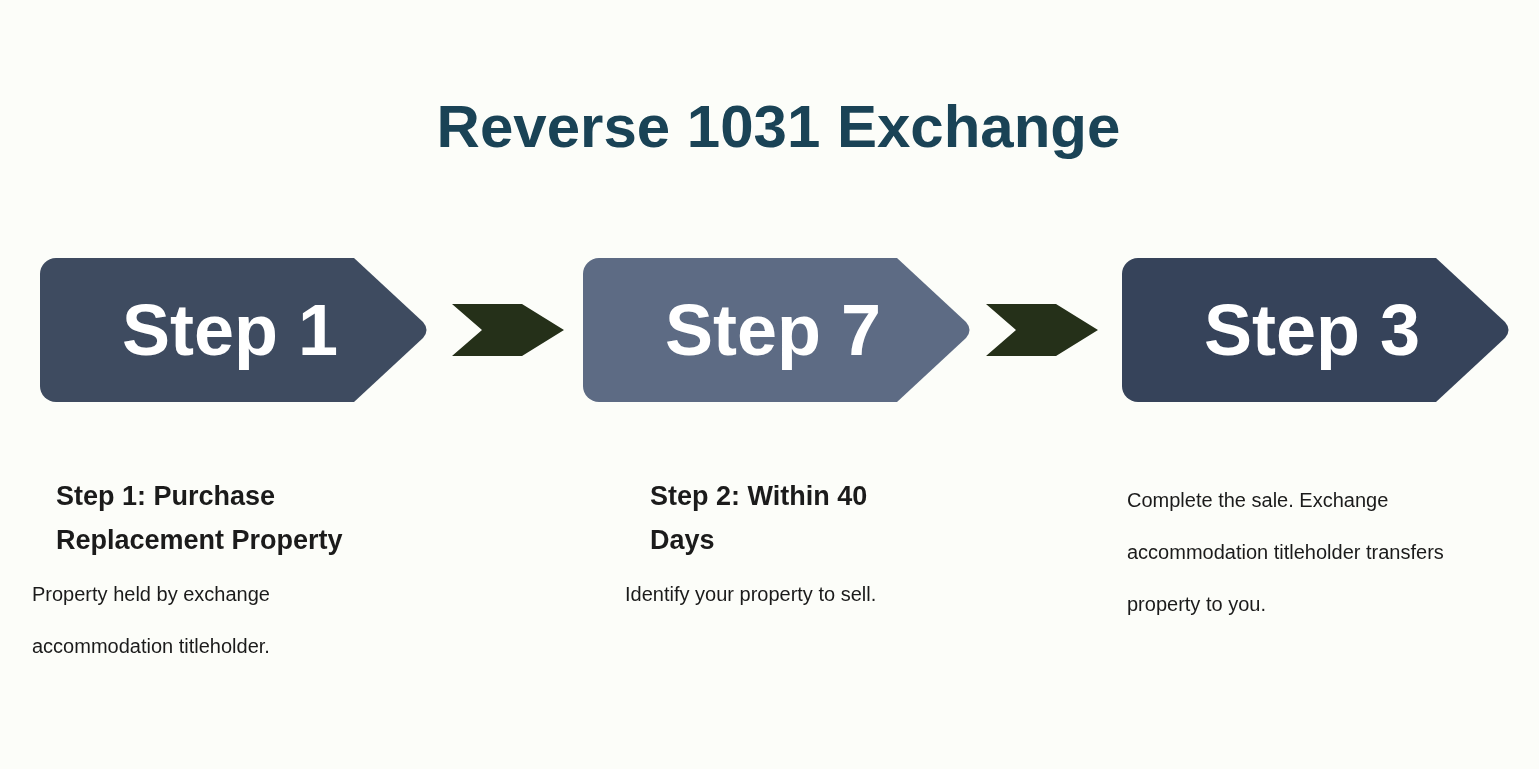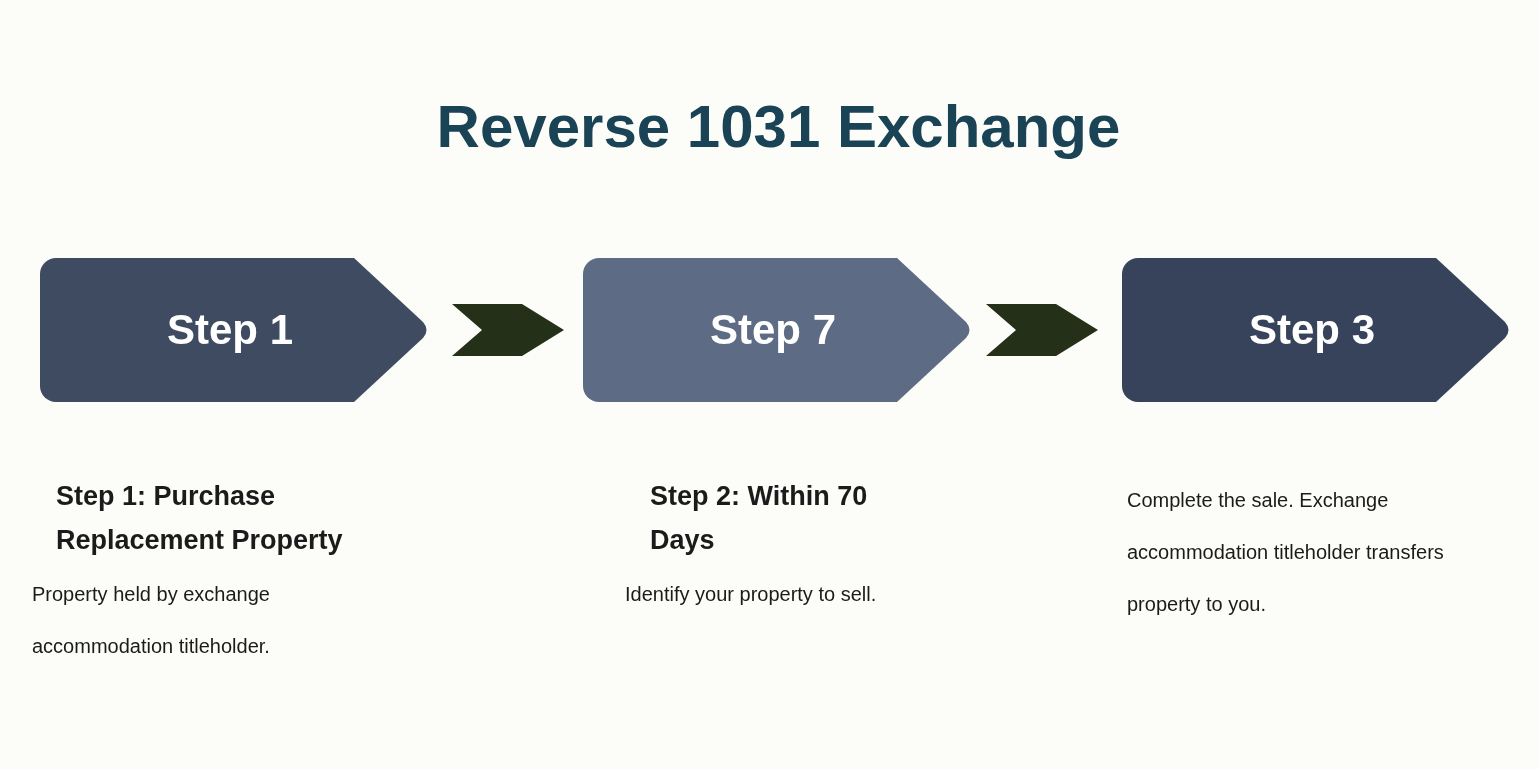--- a/index.html
+++ b/index.html
@@ -36,21 +36,21 @@
   .arrow-label {
     position: absolute;
     top: 0;
     left: 0;
     width: 352px; 
     height: 144px;
     display: flex;
     align-items: center;
     justify-content: center;
     color: var(--step_label, #ffffff);
-    font-size: 42px;
+    font-size: 72px;
     font-weight: bold;
     padding-left: 28px;
   }
   .connector {
     position: absolute;
     top: 304px;
     height: 52px;
   }
   .connector svg { display: block; }
   .step-text {
@@ -121,21 +121,21 @@
     </svg>
     <div class="arrow-label">Step 3</div>
   </div>
 
   <div class="step-text step-text-1">
     <div class="step-heading">Step 1: Purchase Replacement Property</div>
     <div class="step-desc">Property held by exchange accommodation titleholder.</div>
   </div>
 
   <div class="step-text step-text-2">
-    <div class="step-heading">Step 2: Within 70 Days</div>
+    <div class="step-heading">Step 2: Within 40 Days</div>
     <div class="step-desc">Identify your property to sell.</div>
   </div>
 
   <div class="step-text step-text-3">
     <div class="step-desc">Complete the sale. Exchange accommodation titleholder transfers property to you.</div>
   </div>
 
 </div>
 
 </body></html>

